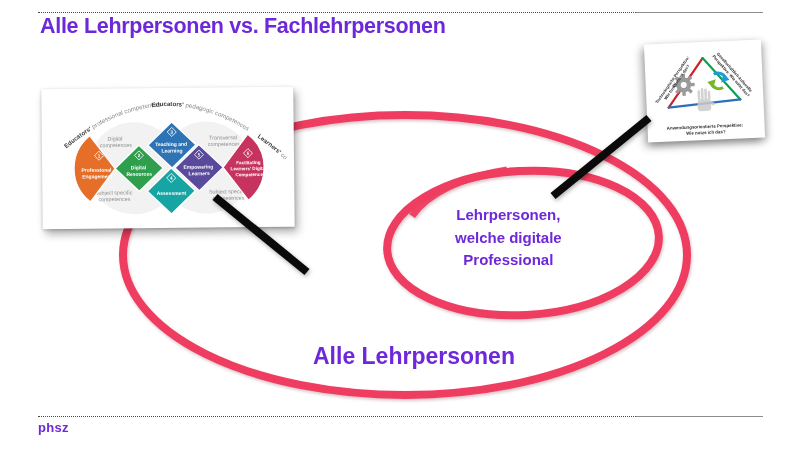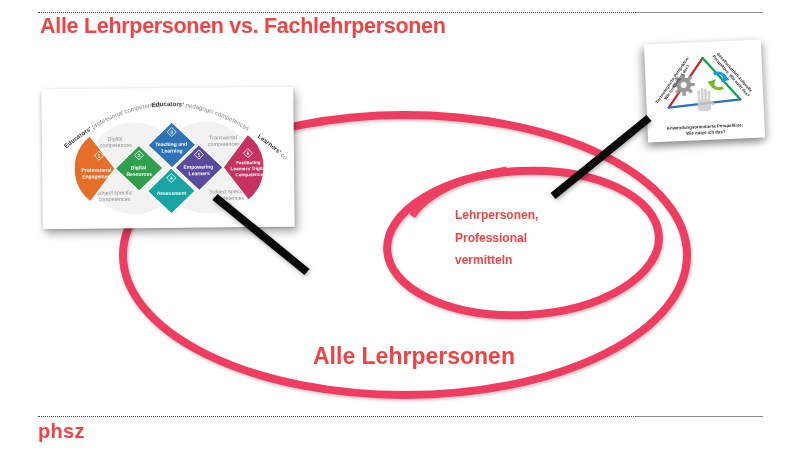--- a/index.html
+++ b/index.html
@@ -1,32 +1,32 @@
 <!DOCTYPE html>
 <html><head>
 <meta charset="utf-8">
 <style>
   html,body{margin:0;padding:0;background:#fff;}
   .slide{position:relative;width:800px;height:450px;background:#ffffff;overflow:hidden;
-         font-family:"Liberation Sans",sans-serif;color:#ef4444;}
+         font-family:"Liberation Sans",sans-serif;color:#6d28d9;text-align:center;}
   .rule{position:absolute;display:flex;height:2px;}
   .rule .dot{width:598px;height:0;border-top:1.6px dotted #4a4a4a;}
   .rule .sol{width:127px;height:0;border-top:1.5px solid #8c8c8c;}
   .rule-top{left:38px;top:12px;}
   .rule-bottom{left:38px;top:416px;}
   .title{position:absolute;left:40px;top:14px;font-size:21.5px;font-weight:700;letter-spacing:-0.3px;white-space:nowrap;}
-  .footer-logo{position:absolute;left:38px;top:420px;font-size:20px;font-weight:700;letter-spacing:.3px;}
+  .footer-logo{position:absolute;left:38px;top:420px;font-size:13px;font-weight:700;letter-spacing:.3px;}
   .layer{position:absolute;left:0;top:0;width:800px;height:450px;pointer-events:none;}
   .ellipse-layer{z-index:1;filter:drop-shadow(1px 2px 1.5px rgba(130,40,55,.28));}
   .connector-layer{z-index:3;filter:drop-shadow(1px 2px 2px rgba(0,0,0,.3));}
   .card-left{position:absolute;left:42px;top:88px;width:252px;height:140px;background:#fff;z-index:2;
              transform:rotate(-.6deg);box-shadow:3px 5px 9px rgba(0,0,0,.32),0 1px 3px rgba(0,0,0,.22);}
   .card-right{position:absolute;left:646px;top:42px;width:117px;height:98px;background:#fff;z-index:2;
               transform:rotate(-2.5deg);box-shadow:-3px 4px 9px rgba(0,0,0,.35),3px 3px 7px rgba(0,0,0,.22);}
-  .inner-label{position:absolute;left:455px;top:204px;z-index:4;font-size:12px;font-weight:700;line-height:22.6px;}
+  .inner-label{position:absolute;left:455px;top:204px;z-index:4;font-size:15px;font-weight:700;line-height:22.6px;}
   .outer-label{position:absolute;left:313px;top:343px;z-index:4;font-size:23px;font-weight:700;white-space:nowrap;}
   svg{display:block;}
 </style>
 </head>
 <body>
 
 <div class="slide">
 
   <div class="rule rule-top">
     <div class="dot"></div>
@@ -184,22 +184,22 @@
     </svg>
   </div>
 
   <svg class="layer connector-layer" viewBox="0 0 800 450">
     <line x1="215" y1="197" x2="307" y2="272" stroke-width="8" stroke="#0a0a0a"></line>
     <line x1="649" y1="118" x2="553" y2="196" stroke-width="8" stroke="#0a0a0a"></line>
   </svg>
 
   <div class="inner-label">
     <div>Lehrpersonen,</div>
+    <div>welche digitale</div>
     <div>Professional</div>
-    <div>vermitteln</div>
   </div>
   <div class="outer-label">Alle Lehrpersonen</div>
 
   <div class="rule rule-bottom">
     <div class="dot"></div>
     <div class="sol"></div>
   </div>
   <div class="footer-logo">phsz</div>
 
 </div>

